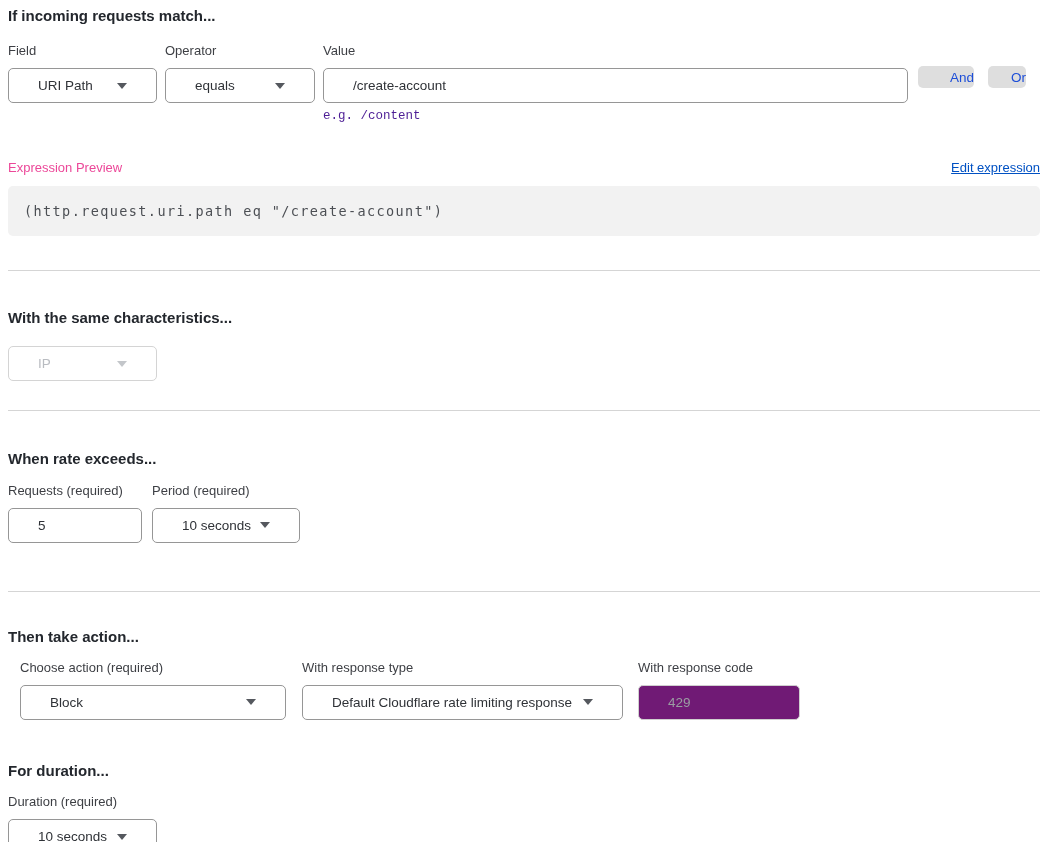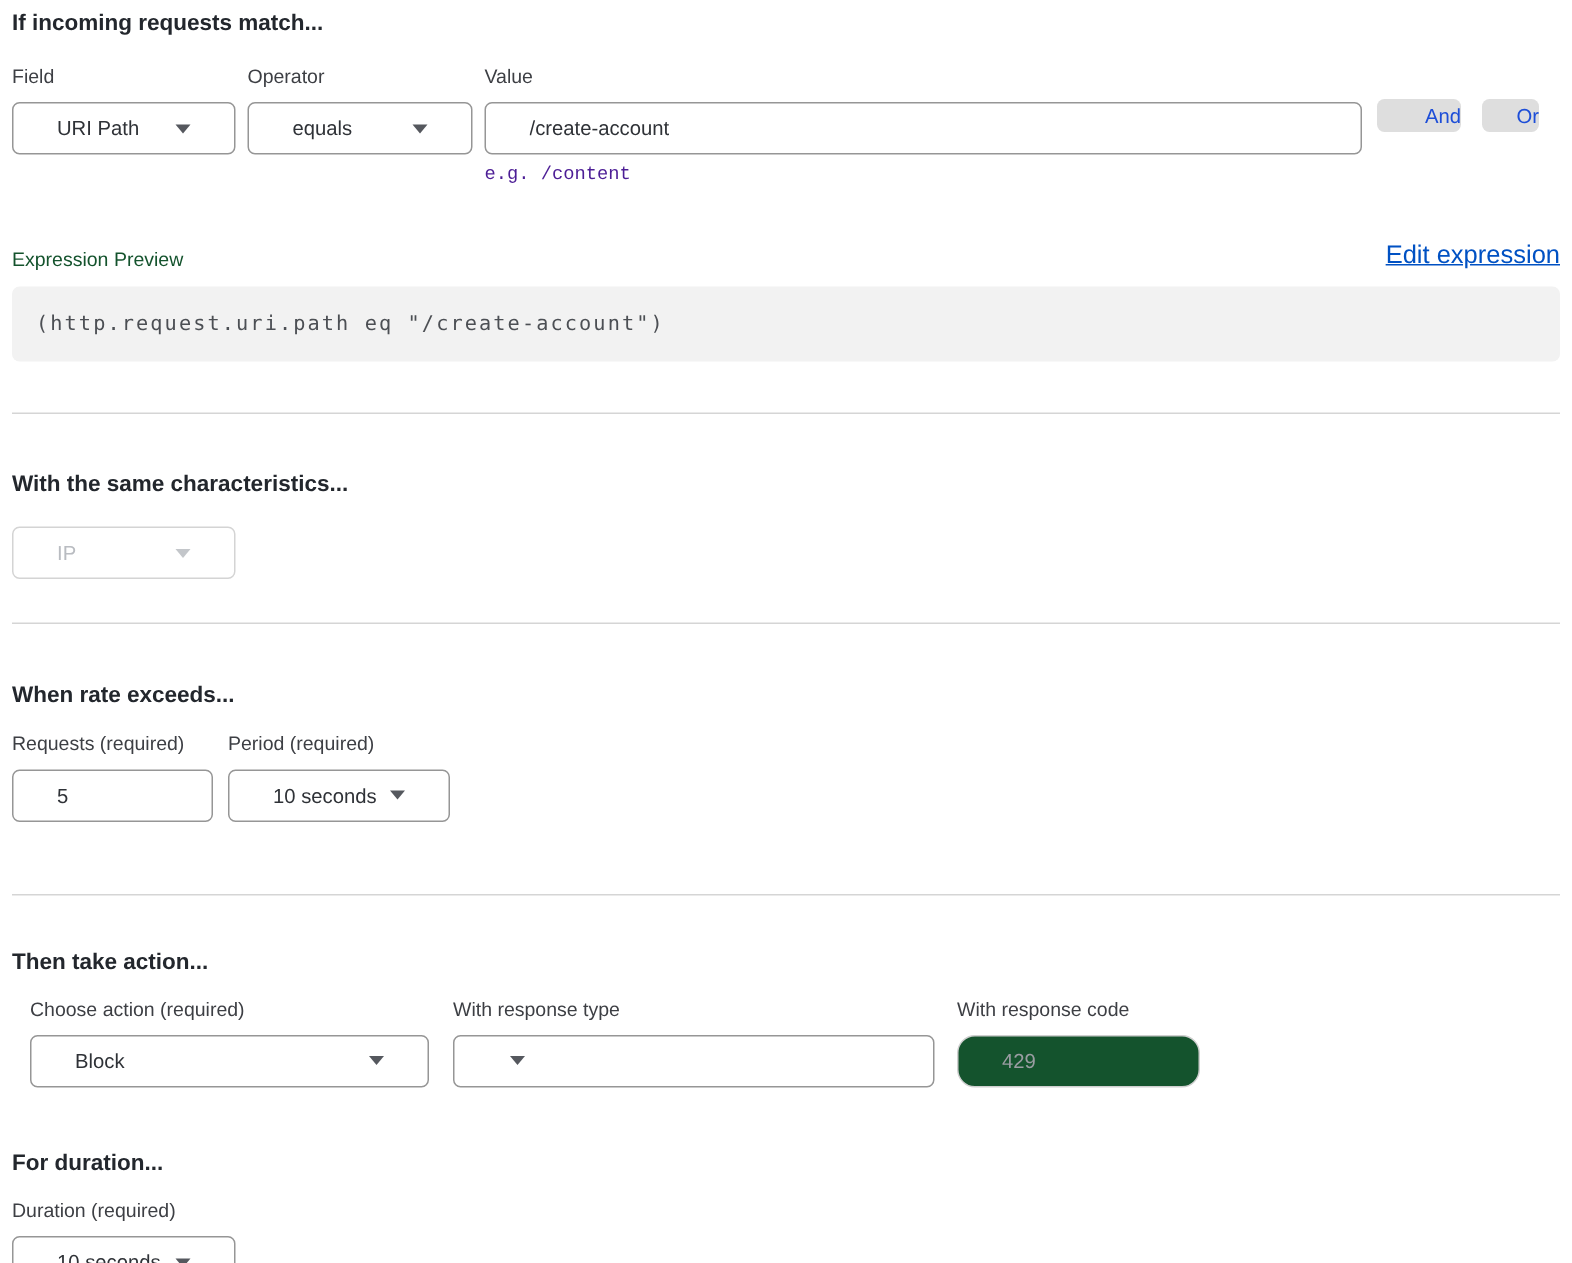--- a/index.html
+++ b/index.html
@@ -56,24 +56,23 @@
     flex: none;
   }
   .select.disabled {
     border-color: #d4d4d4;
     color: #b9bcc1;
     cursor: default;
   }
   .select.disabled .caret { border-top-color: #c3c6ca; }
 
   .text-input.disabled {
-    background: #14532d;
+    background: #701a75;
     border-color: #cfcfcf;
     color: #9a9da2;
-    border-radius: 12px;
   }
 
   .hint {
     font-size: 12.5px;
     color: #4c1d95;
     margin-top: 6px;
     font-family: Liberation Mono, monospace;
   }
 
   .btn {
@@ -89,23 +88,23 @@
     flex: none;
     text-align: right;
   }
 
   .preview-row {
     display: flex;
     justify-content: space-between;
     align-items: flex-end;
     margin-top: 37px;
   }
-  .preview-label { font-size: 13px; color: #14532d; }
+  .preview-label { font-size: 13px; color: #ec4899; }
   .edit-link {
-    font-size: 17px;
+    font-size: 13px;
     color: #0051c3;
     text-decoration: underline;
     cursor: pointer;
   }
 
   .code-box {
     margin-top: 11px;
     background: #f2f2f2;
     border-radius: 5px;
     height: 50px;
@@ -234,20 +233,21 @@
       <span class="field-label">Choose action (required)</span>
       <div class="select">
         <span>Block</span>
         <span class="caret"></span>
       </div>
     </div>
 
     <div class="field-group g-response-type">
       <span class="field-label">With response type</span>
       <div class="select">
+        <span>Default Cloudflare rate limiting response</span>
         <span class="caret"></span>
       </div>
     </div>
 
     <div class="field-group g-response-code">
       <span class="field-label">With response code</span>
       <input class="text-input disabled" type="text" disabled="" value="429" style="">
     </div>
   </div>
 

